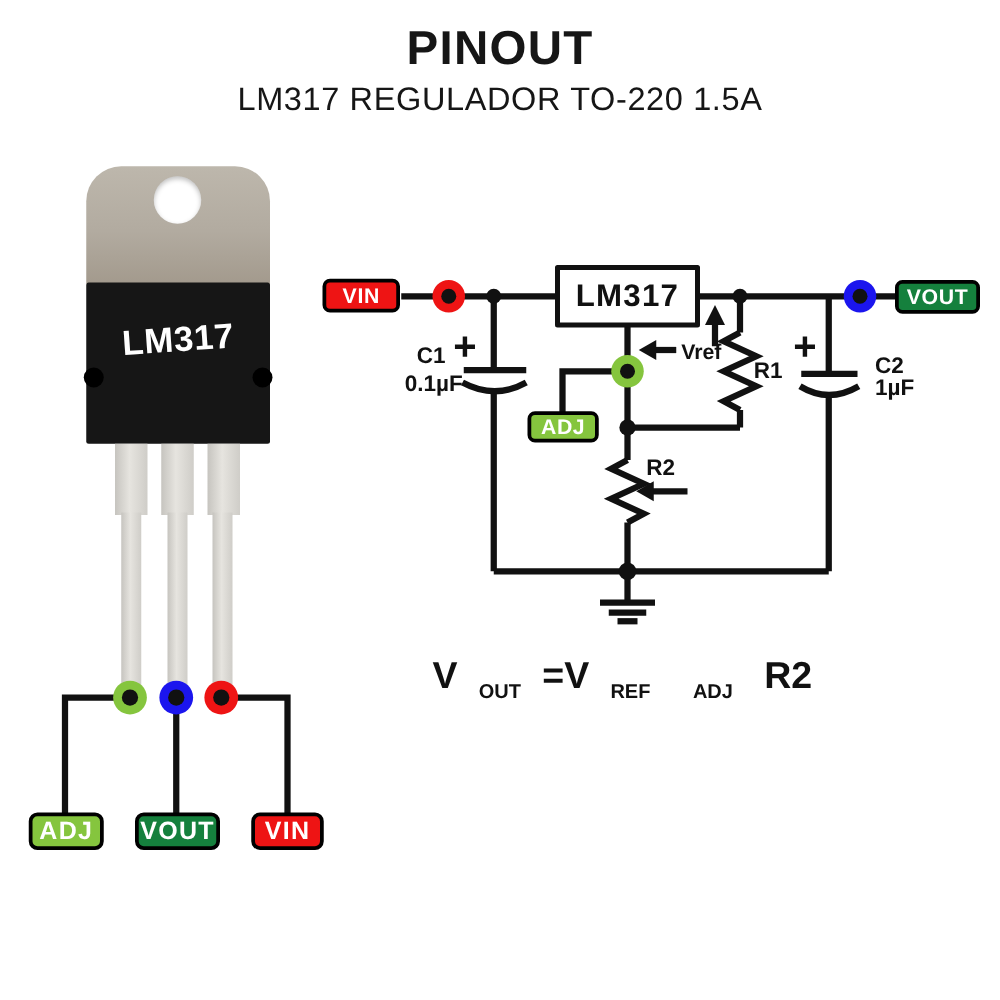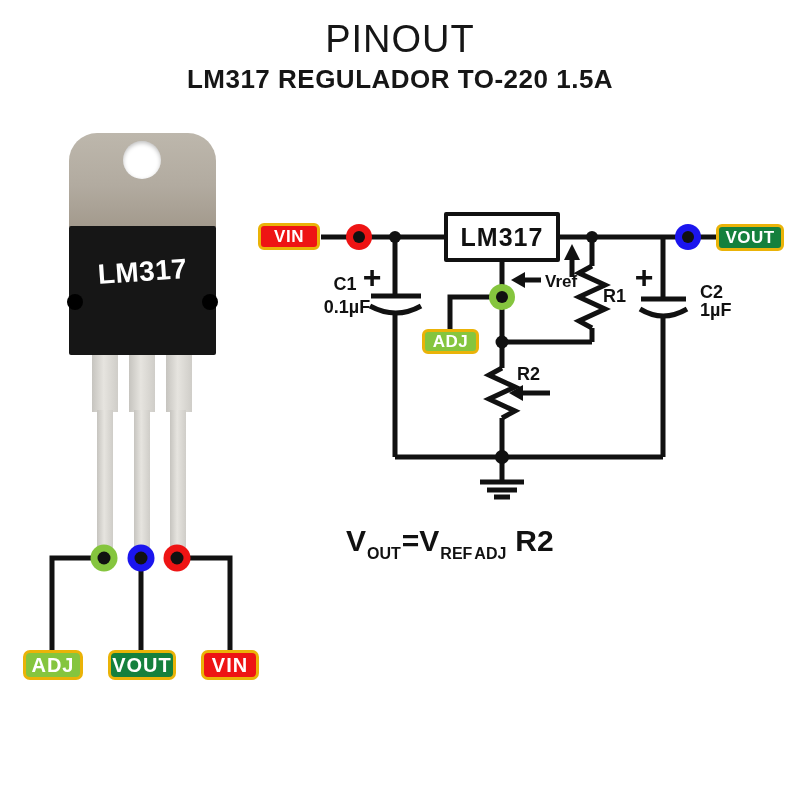--- a/index.html
+++ b/index.html
@@ -1,40 +1,40 @@
 <!DOCTYPE html>
 <html><head>
 <meta charset="utf-8">
 <style>
   html,body{margin:0;padding:0;background:#fff;}
   body{width:800px;height:800px;position:relative;font-family:"Liberation Sans",sans-serif;color:#111;overflow:hidden;}
   .abs{position:absolute;}
   
-  .title{left:0;top:18px;width:800px;text-align:center;font-size:38px;font-weight:normal;letter-spacing:1px;color:#161616;}
-  .subtitle{left:0;top:64px;width:800px;text-align:center;font-size:26px;font-weight:bold;letter-spacing:0.5px;color:#161616;}
+  .title{left:0;top:18px;width:800px;text-align:center;font-size:38px;font-weight:bold;letter-spacing:1px;color:#161616;}
+  .subtitle{left:0;top:64px;width:800px;text-align:center;font-size:26px;font-weight:normal;letter-spacing:0.5px;color:#161616;}
   
   .tab{left:69px;top:133px;width:147px;height:94px;background:linear-gradient(180deg,#bdb7ac 0%,#b2aba0 55%,#a39a8d 100%);border-radius:28px 28px 0 0;}
   .hole{left:123px;top:141px;width:38px;height:38px;border-radius:50%;background:#fff;box-shadow:inset 0 2px 4px rgba(0,0,0,.25);}
   .chip-body{left:69px;top:226px;width:147px;height:129px;background:#161616;border-radius:2px;}
   .dimple{width:16px;height:16px;border-radius:50%;background:#000;}
   .chip-text{left:69px;top:256px;width:147px;text-align:center;color:#fff;font-size:28px;font-weight:bold;letter-spacing:0.5px;transform:rotate(-4deg);}
   .leg{background:linear-gradient(90deg,#c6c4bf,#e6e4df 45%,#cfcdc8);}
   .leg-wide{top:355px;width:26px;height:57px;}
   .leg-narrow{top:410px;width:16px;height:142px;border-radius:0 0 2px 2px;}
   
-  .pin-label{display:flex;align-items:center;justify-content:center;color:#fff;font-weight:bold;border:3px solid #eab308;box-sizing:border-box;border-radius:7px;}
+  .pin-label{display:flex;align-items:center;justify-content:center;color:#fff;font-weight:bold;border:3px solid #000000;box-sizing:border-box;border-radius:7px;}
   .lab-green{background:#85c53e;}
   .lab-blue{background:#15803d;}
   .lab-red{background:#ee1414;}
   .big-lab{font-size:20px;letter-spacing:1px;height:30px;top:650px;}
   .sch-lab{font-size:17px;letter-spacing:0.5px;height:27px;border-radius:6px;}
   .ic-box{left:444px;top:212px;width:116px;height:50px;background:#fff;border:4px solid #111;box-sizing:border-box;border-radius:2px;display:flex;align-items:center;justify-content:center;font-size:25px;font-weight:bold;letter-spacing:1px;color:#111;}
   
   .formula{left:346px;top:524px;display:flex;align-items:baseline;font-size:30px;font-weight:bold;color:#111;line-height:34px;}
-  .formula .sub{font-size:16px;transform:translateY(8px);margin:0 1px;}
+  .formula .sub{font-size:16px;transform:translateY(8px);margin:0 17px;}
   .formula .tail{margin-left:8px;}
   svg{position:absolute;left:0;top:0;}
   svg text{font-family:"Liberation Sans",sans-serif;font-weight:bold;fill:#111;}
 </style>
 </head>
 <body>
 
 <div class="abs title">PINOUT</div>
 <div class="abs subtitle">LM317 REGULADOR TO-220 1.5A</div>
 

